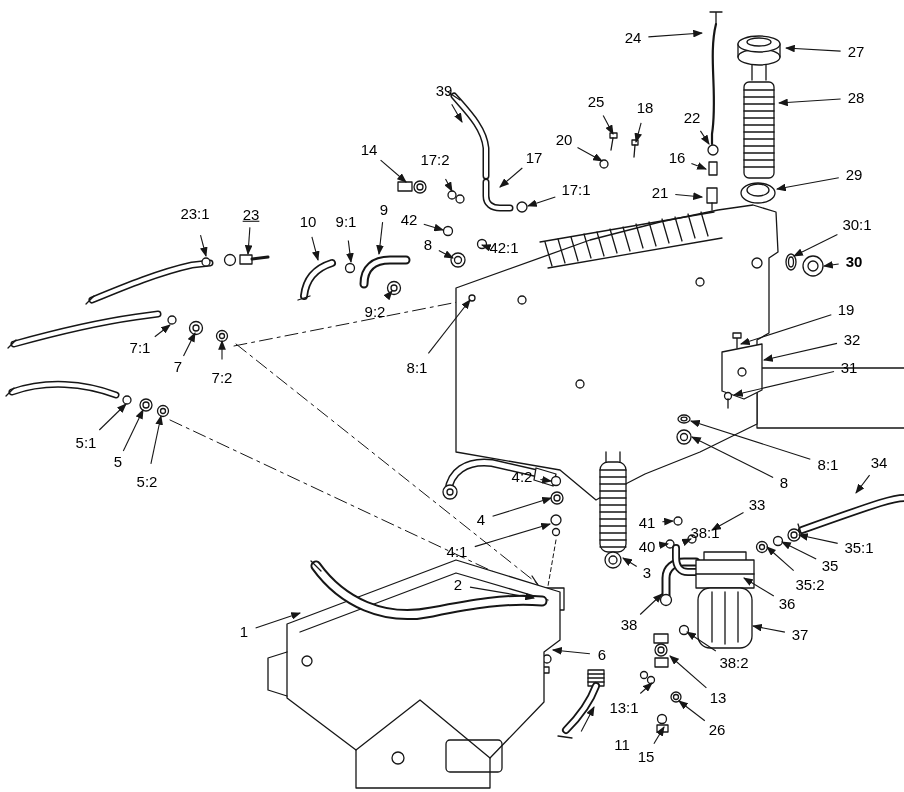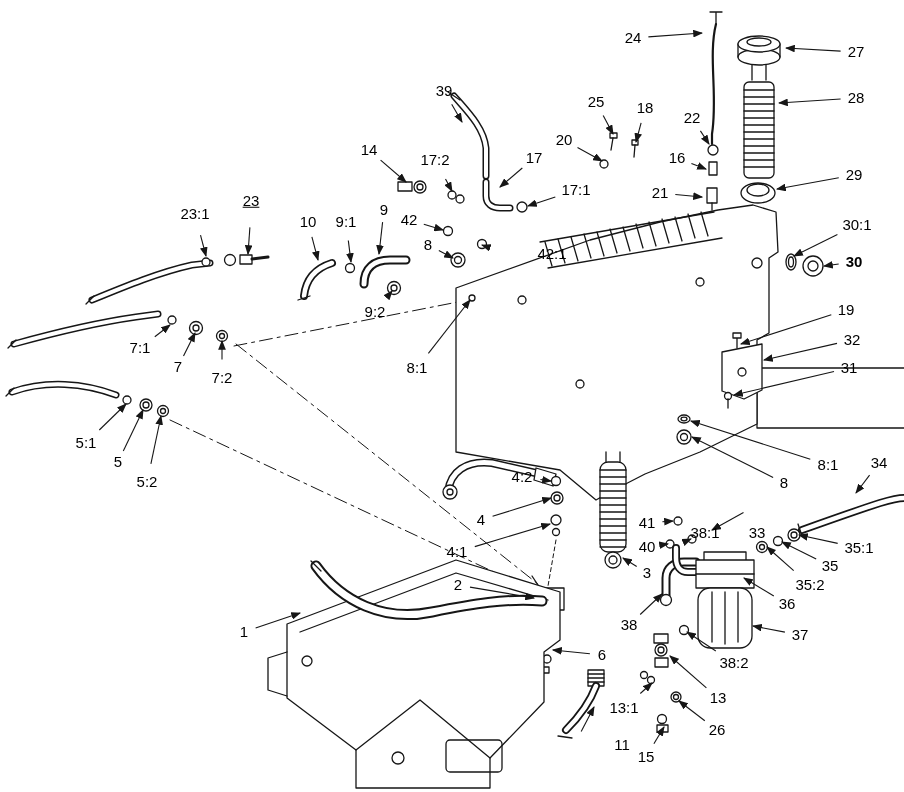--- a/index.html
+++ b/index.html
@@ -341,46 +341,46 @@
       <div class="callout" style="left: 692px; top: 118px;">22</div>
       <div class="callout" style="left: 564px; top: 140px;">20</div>
       <div class="callout" style="left: 677px; top: 158px;">16</div>
       <div class="callout" style="left: 854px; top: 175px;">29</div>
       <div class="callout" style="left: 660px; top: 193px;">21</div>
       <div class="callout" style="left: 369px; top: 150px;">14</div>
       <div class="callout" style="left: 435px; top: 160px;">17:2</div>
       <div class="callout" style="left: 534px; top: 158px;">17</div>
       <div class="callout" style="left: 576px; top: 190px;">17:1</div>
       <div class="callout" style="left: 195px; top: 214px; text-align: right;">23:1</div>
-      <div class="callout" style="left: 251px; top: 201px; text-decoration: underline;">23</div>
+      <div class="callout" style="left: 251px; top: 215px; text-decoration: underline;">23</div>
       <div class="callout" style="left: 308px; top: 222px;">10</div>
       <div class="callout" style="left: 346px; top: 222px;">9:1</div>
       <div class="callout" style="left: 384px; top: 210px;">9</div>
       <div class="callout" style="left: 409px; top: 220px;">42</div>
       <div class="callout" style="left: 428px; top: 245px;">8</div>
-      <div class="callout" style="left: 504px; top: 254px; margin-left: 48px;">42:1</div>
+      <div class="callout" style="left: 504px; top: 248px;">42:1</div>
       <div class="callout" style="left: 857px; top: 225px;">30:1</div>
       <div class="callout" style="left: 854px; top: 262px; font-weight: bold;">30</div>
       <div class="callout" style="left: 375px; top: 312px;">9:2</div>
       <div class="callout" style="left: 140px; top: 348px;">7:1</div>
       <div class="callout" style="left: 178px; top: 367px;">7</div>
       <div class="callout" style="left: 222px; top: 378px;">7:2</div>
       <div class="callout" style="left: 417px; top: 368px;">8:1</div>
       <div class="callout" style="left: 846px; top: 310px;">19</div>
       <div class="callout" style="left: 852px; top: 340px;">32</div>
       <div class="callout" style="left: 849px; top: 368px;">31</div>
       <div class="callout" style="left: 86px; top: 443px;">5:1</div>
       <div class="callout" style="left: 118px; top: 462px;">5</div>
       <div class="callout" style="left: 147px; top: 482px;">5:2</div>
       <div class="callout" style="left: 828px; top: 465px;">8:1</div>
       <div class="callout" style="left: 784px; top: 483px;">8</div>
       <div class="callout" style="left: 879px; top: 463px;">34</div>
       <div class="callout" style="left: 522px; top: 477px;">4:2</div>
       <div class="callout" style="left: 481px; top: 520px;">4</div>
-      <div class="callout" style="left: 757px; top: 505px; margin-top: 28px;">33</div>
+      <div class="callout" style="left: 757px; top: 505px;">33</div>
       <div class="callout" style="left: 647px; top: 523px;">41</div>
       <div class="callout" style="left: 705px; top: 533px; text-align: center;">38:1</div>
       <div class="callout" style="left: 647px; top: 547px;">40</div>
       <div class="callout" style="left: 859px; top: 548px;">35:1</div>
       <div class="callout" style="left: 830px; top: 566px;">35</div>
       <div class="callout" style="left: 457px; top: 552px;">4:1</div>
       <div class="callout" style="left: 810px; top: 585px;">35:2</div>
       <div class="callout" style="left: 647px; top: 573px;">3</div>
       <div class="callout" style="left: 458px; top: 585px;">2</div>
       <div class="callout" style="left: 787px; top: 604px;">36</div>

